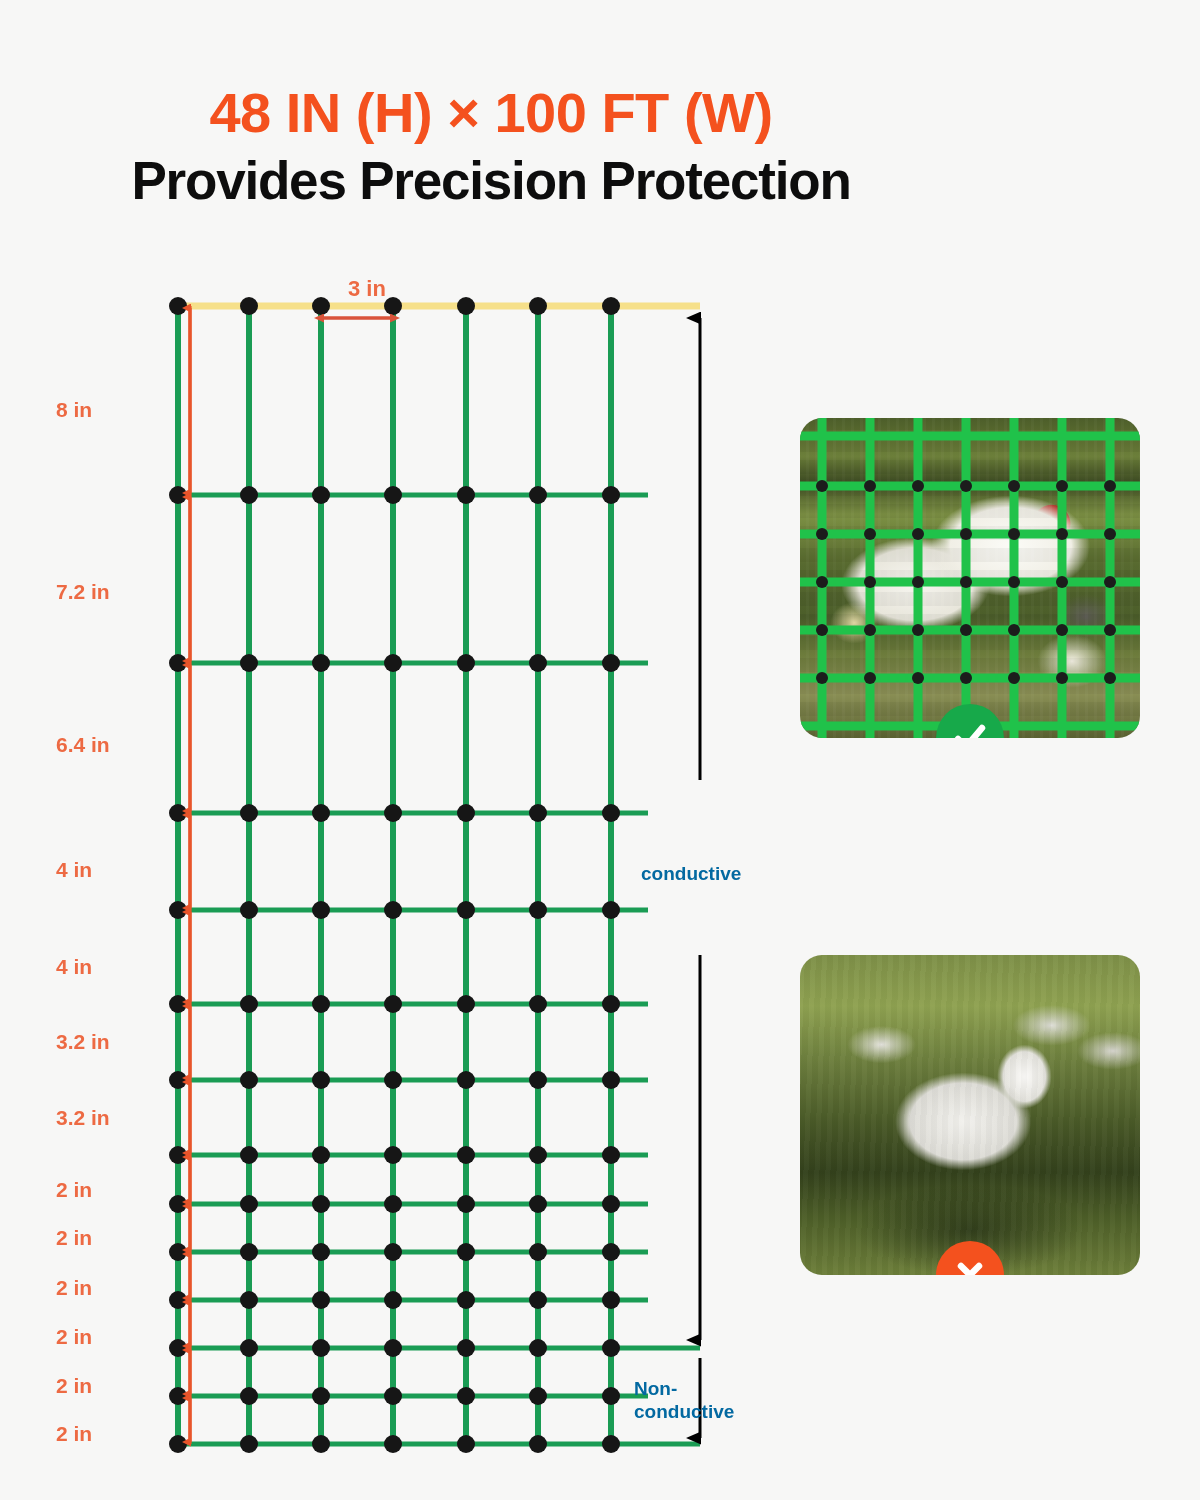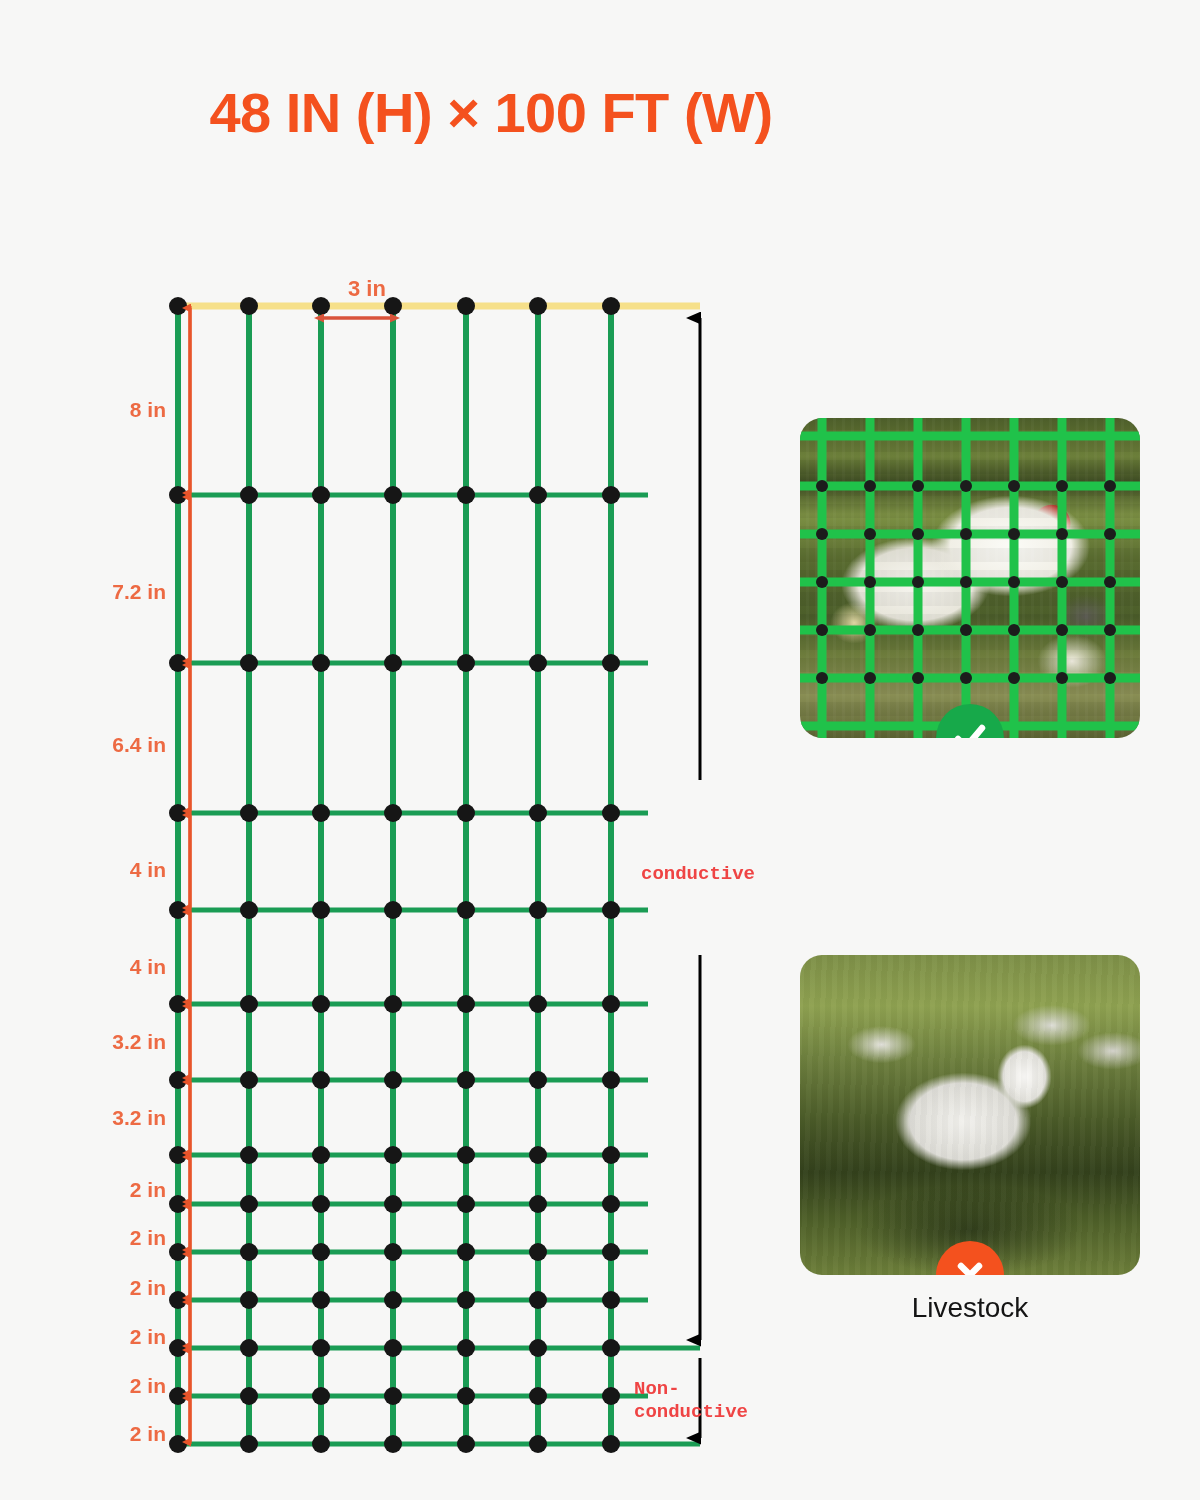--- a/index.html
+++ b/index.html
@@ -54,41 +54,40 @@
     position: absolute;
     left: 0;
     top: 0;
   }
 
   .dim-label {
     position: absolute;
     color: #ed6a43;
     font-size: 21px;
     font-weight: bold;
-    text-align: right;
+    text-align: left;
     white-space: nowrap;
     transform: translateY(-50%);
   }
 
   #label-3in {
     position: absolute;
     color: #ed6a43;
     font-size: 22px;
     font-weight: bold;
     white-space: nowrap;
   }
 
   .side-note {
     position: absolute;
-    color: #ef4444;
+    color: #0369a1;
     font-size: 19px;
     font-weight: bold;
     line-height: 1.2;
     white-space: nowrap;
-    font-family: Liberation Mono, monospace;
   }
   .side-note.centered { text-align: left; }
 
   
   .photo-card {
     position: absolute;
     width: 340px;
   }
   .photo-frame {
     position: relative;
@@ -178,20 +177,21 @@
     inset: 0;
     background: repeating-linear-gradient(92deg, rgba(255,255,255,0.05) 0 5px, rgba(0,0,0,0.05) 5px 11px);
     opacity: .5;
   }
 </style>
 </head>
 <body>
 
 <div id="header">
   <div id="title-line1">48 IN (H) × 100 FT (W)</div>
+  <div id="title-line2">Provides Precision Protection</div>
 </div>
 
 <div id="diagram">
 
   <svg id="mesh-svg" width="760" height="1500" viewBox="0 0 760 1500">
     <defs>
       <marker id="ar-up" markerWidth="9" markerHeight="9" refX="4.5" refY="8" orient="auto" markerUnits="userSpaceOnUse">
         <path d="M4.5 0 L9 9 L0 9 Z" fill="#e8552b"></path>
       </marker>
       <marker id="ar-dn" markerWidth="9" markerHeight="9" refX="4.5" refY="1" orient="auto" markerUnits="userSpaceOnUse">
@@ -488,14 +488,13 @@
 
 <div class="photo-card" style="left:800px; top:955px;">
   <div class="photo-frame">
     <div id="photo-sheep"></div>
     <div class="badge cross">
       <svg width="40" height="40" viewBox="0 0 40 40">
         <path d="M11 11 L29 29 M29 11 L11 29" fill="none" stroke="#fff" stroke-width="6.5" stroke-linecap="round"></path>
       </svg>
     </div>
   </div>
-  <div class="photo-caption">Livestock</div>
 </div>
 
 </body></html>

